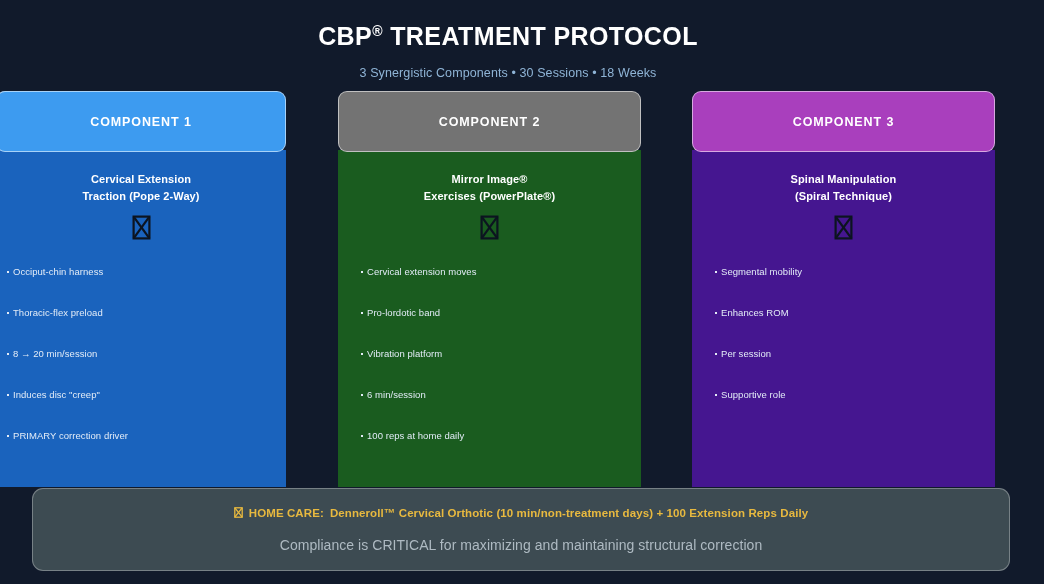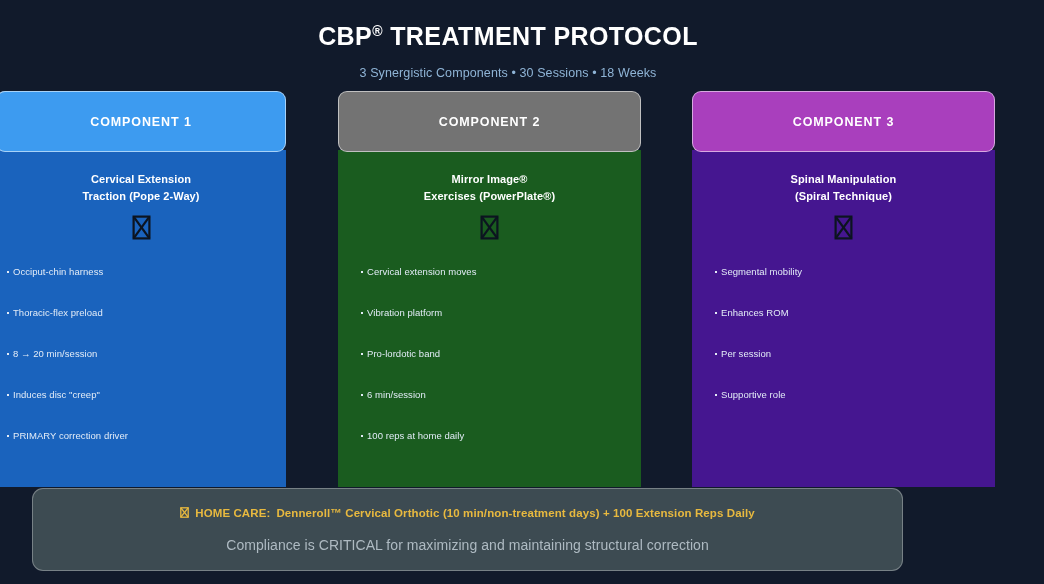--- a/index.html
+++ b/index.html
@@ -149,21 +149,21 @@
     vertical-align: middle;
     margin-right: 4px;
     margin-bottom: 1px;
   }
 
   
   .footer-banner {
     position: absolute;
     left: 32px;
     top: 488px;
-    width: 871px;
+    width: 978px;
     height: 83px;
     background: #3d4b52;
     border: 1px solid rgba(255,255,255,0.3);
     border-radius: 11px;
     box-sizing: border-box;
     display: flex;
     flex-direction: column;
     align-items: center;
     justify-content: center;
   }
@@ -235,22 +235,22 @@
       </div>
       <div class="tofu-wrap">
         <svg class="tofu" viewBox="0 0 19 25">
           <rect x="1.6" y="1.6" width="15.8" height="21.8"></rect>
           <line x1="1.6" y1="1.6" x2="17.4" y2="23.4"></line>
           <line x1="17.4" y1="1.6" x2="1.6" y2="23.4"></line>
         </svg>
       </div>
       <ul class="bullets">
         <li class="bullet"><span class="dot"></span><span>Cervical extension moves</span></li>
+        <li class="bullet"><span class="dot"></span><span>Pro-lordotic band</span></li>
         <li class="bullet"><span class="dot"></span><span>Vibration platform</span></li>
-        <li class="bullet"><span class="dot"></span><span>Pro-lordotic band</span></li>
         <li class="bullet"><span class="dot"></span><span>6 min/session</span></li>
         <li class="bullet"><span class="dot"></span><span>100 reps at home daily</span></li>
       </ul>
     </div>
   </div>
 
   <div class="column col-3">
     <div class="col-header">COMPONENT 3</div>
     <div class="col-body">
       <div class="col-subtitle">

